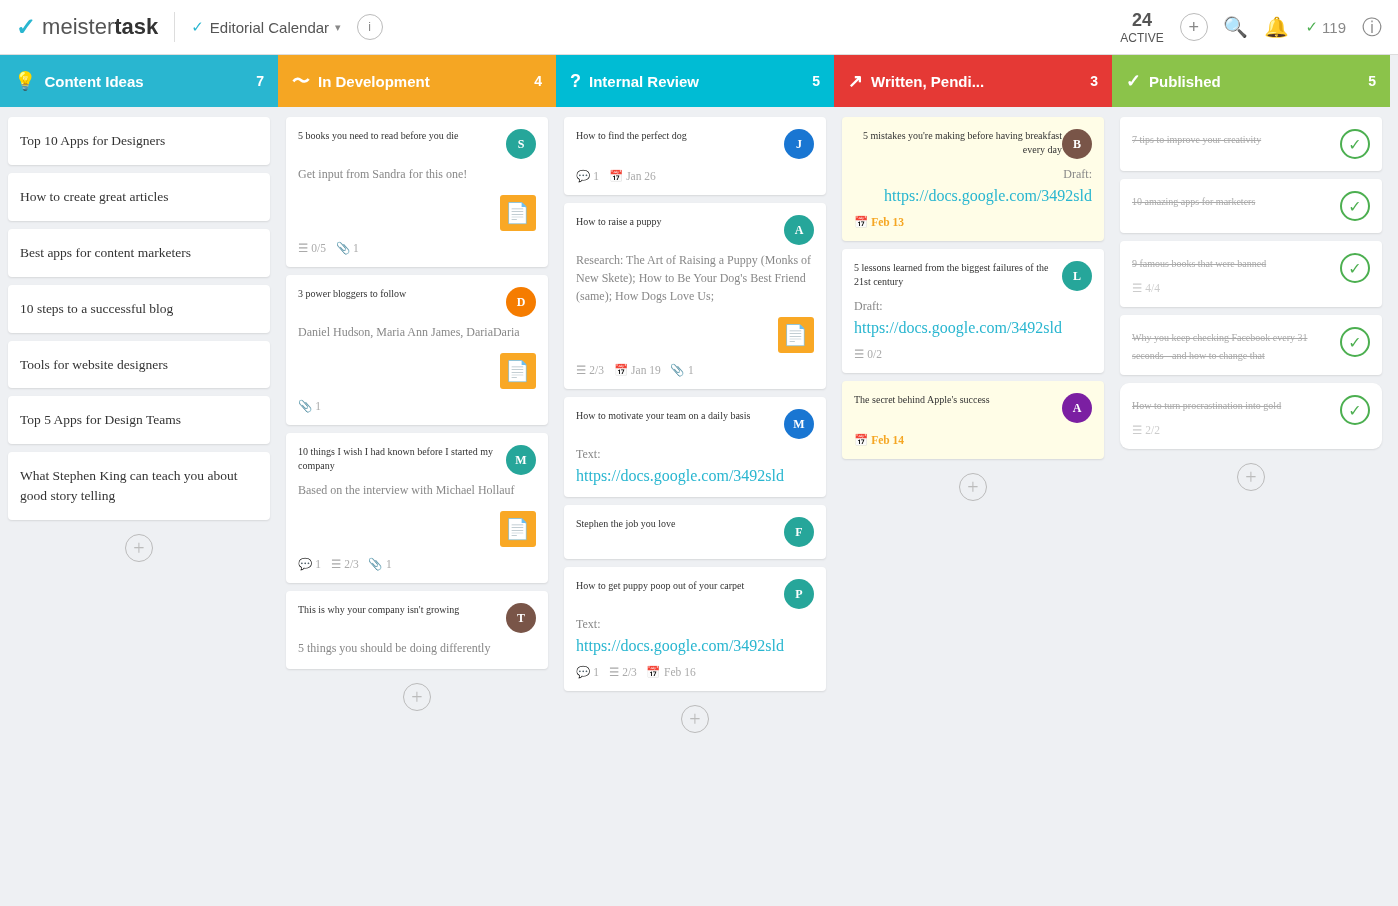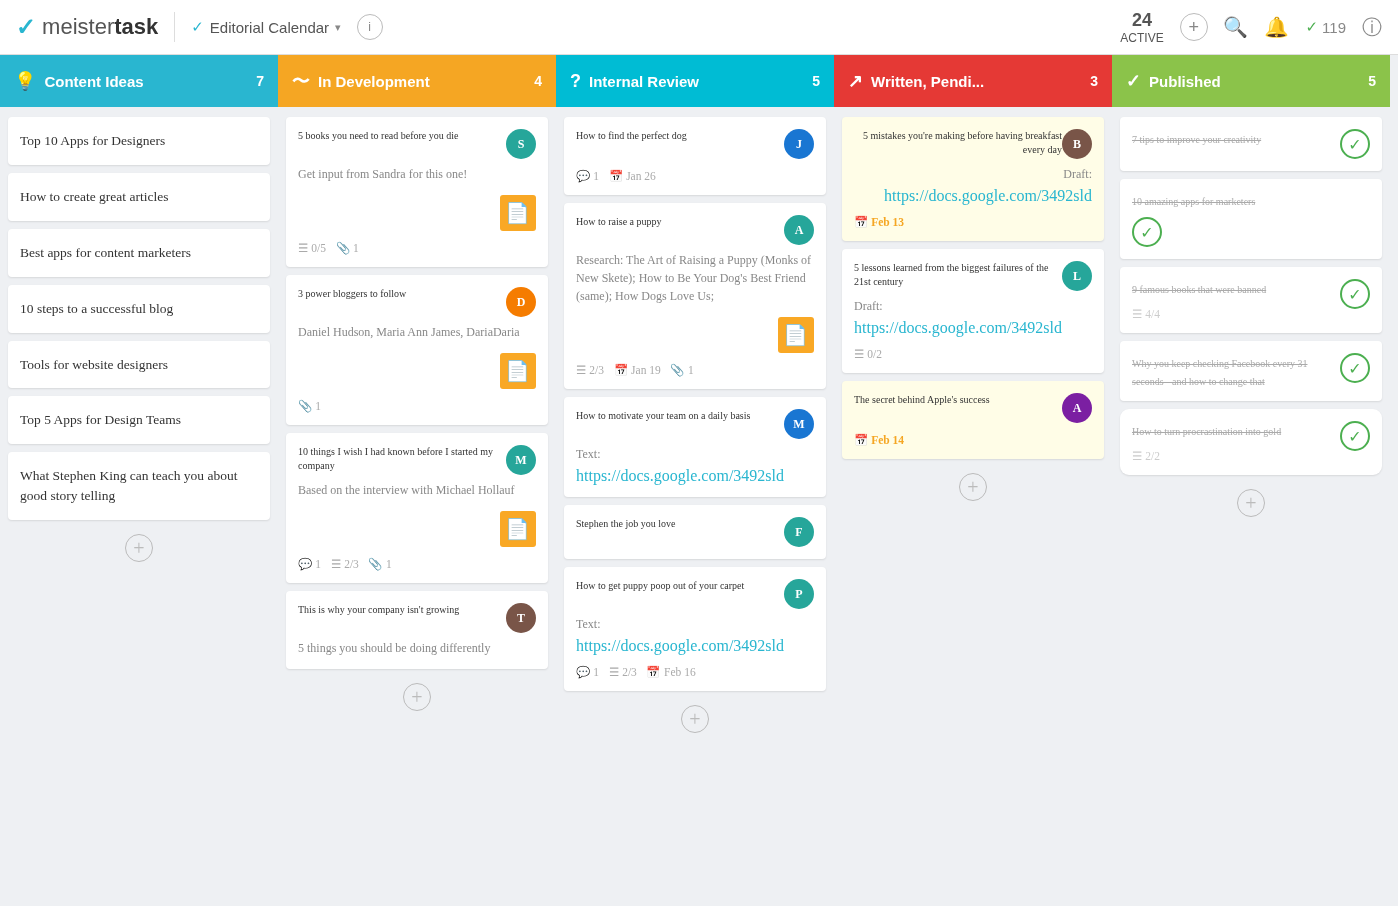--- a/index.html
+++ b/index.html
@@ -301,21 +301,21 @@
     <span class="col-count">5</span>
   </div>
       <div class="col-content">
         <div class="card card-done" style="display: flex; align-items: flex-start; justify-content: space-between; gap: 8px;">
         <div style="flex:1;">
           <span class="card-title">7 tips to improve your creativity</span>
           
         </div>
         <div class="check-circle done" style="color:#4caf50;font-size:16px;">✓</div>
       </div>
-        <div class="card card-done" style="display: flex; align-items: flex-start; justify-content: space-between; gap: 8px; flex-direction: column;">
+        <div class="card card-done" style="display: flex; align-items: flex-start; justify-content: space-between; gap: 8px;">
         <div style="flex:1;">
           <span class="card-title">10 amazing apps for marketers</span>
           
         </div>
         <div class="check-circle done" style="color:#4caf50;font-size:16px;">✓</div>
       </div>
         <div class="card card-done" style="display: flex; align-items: flex-start; justify-content: space-between; gap: 8px;">
         <div style="flex:1;">
           <span class="card-title">9 famous books that were banned</span>
           <div class="card-meta">

